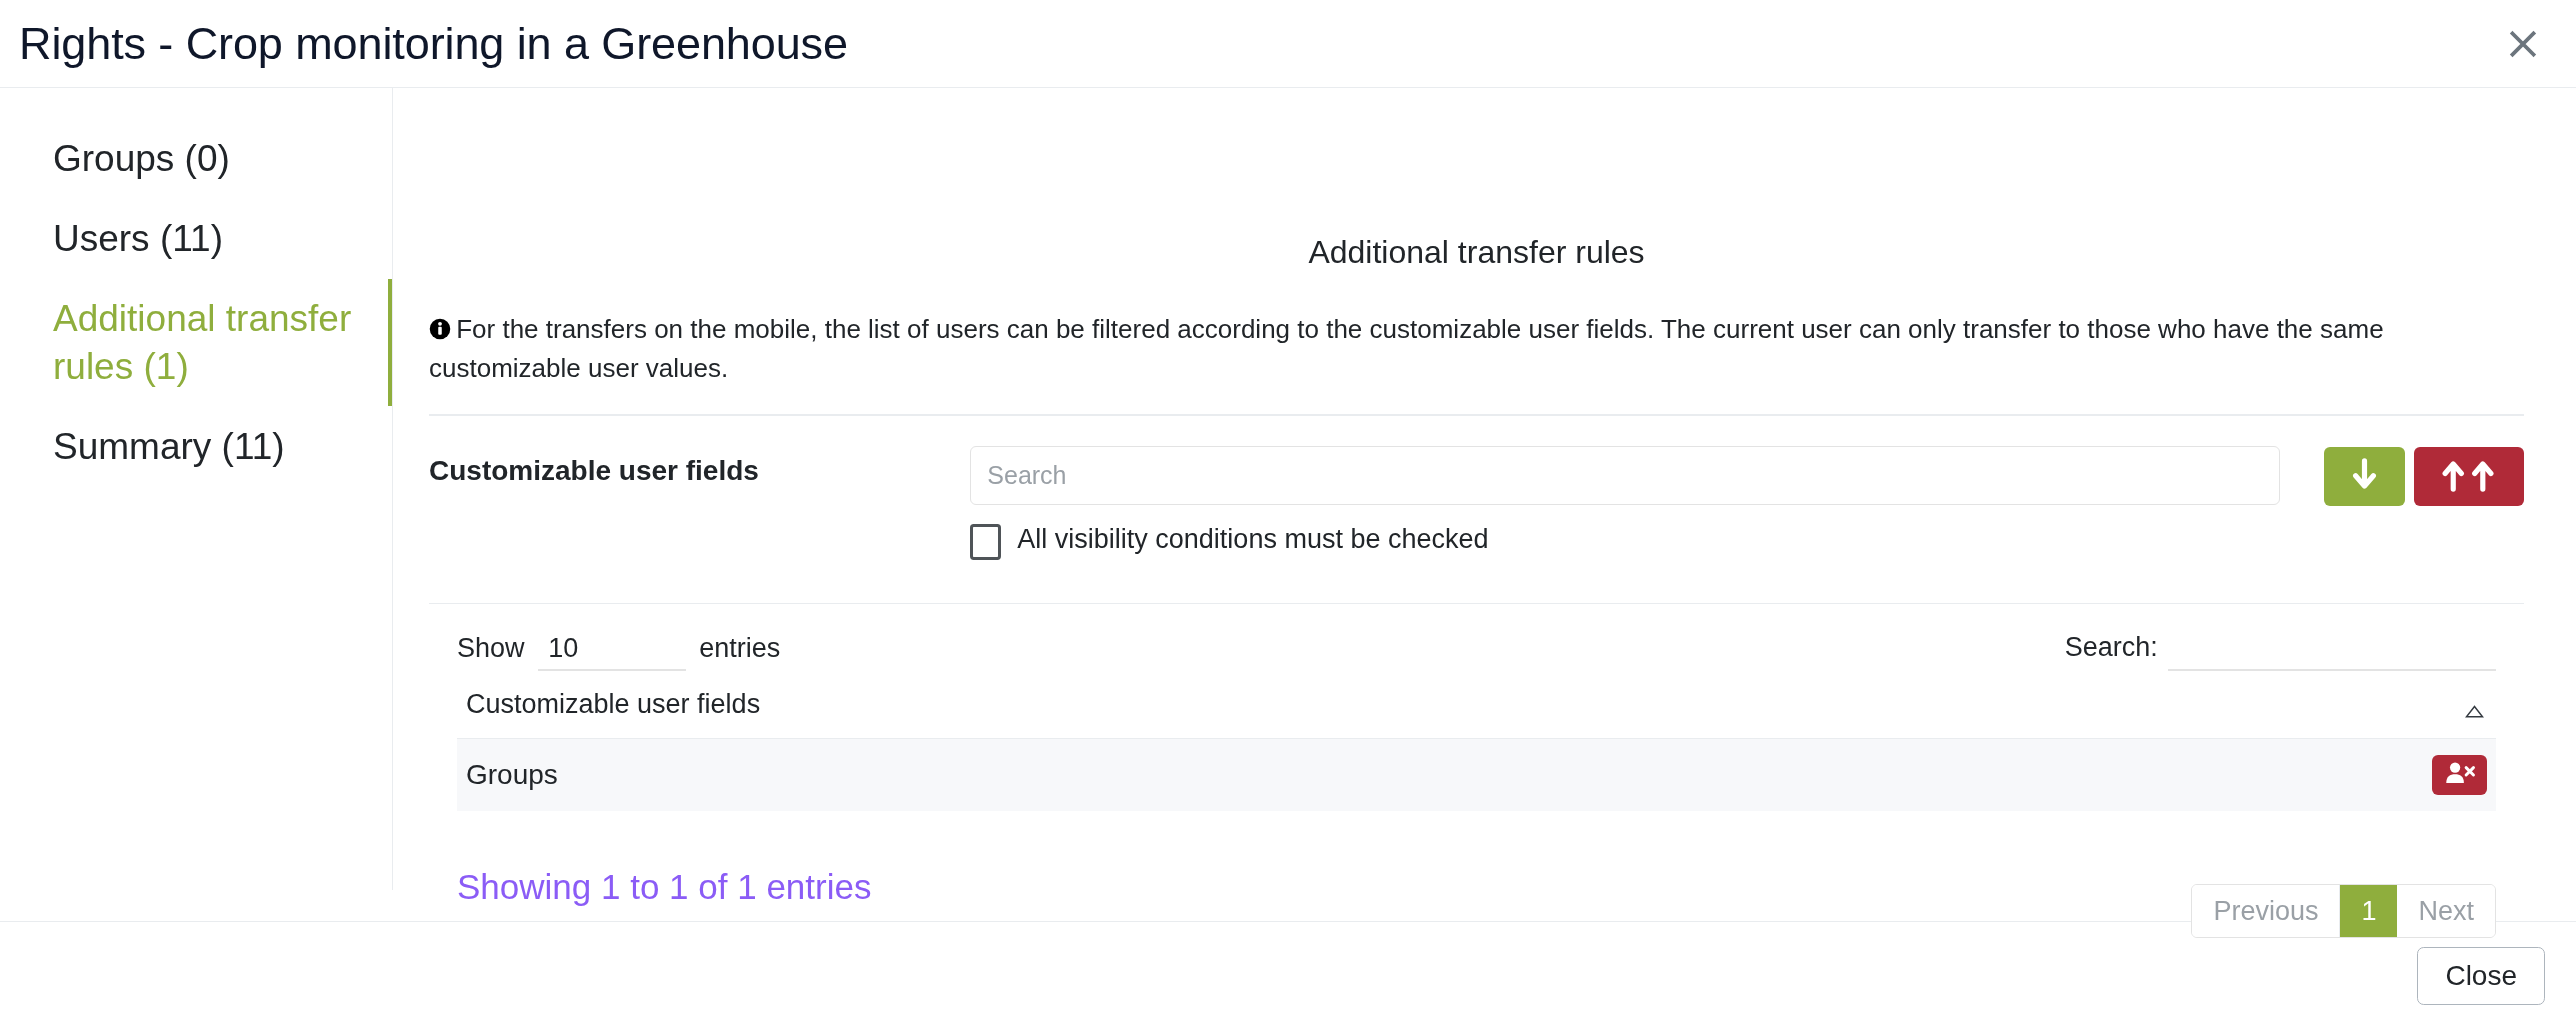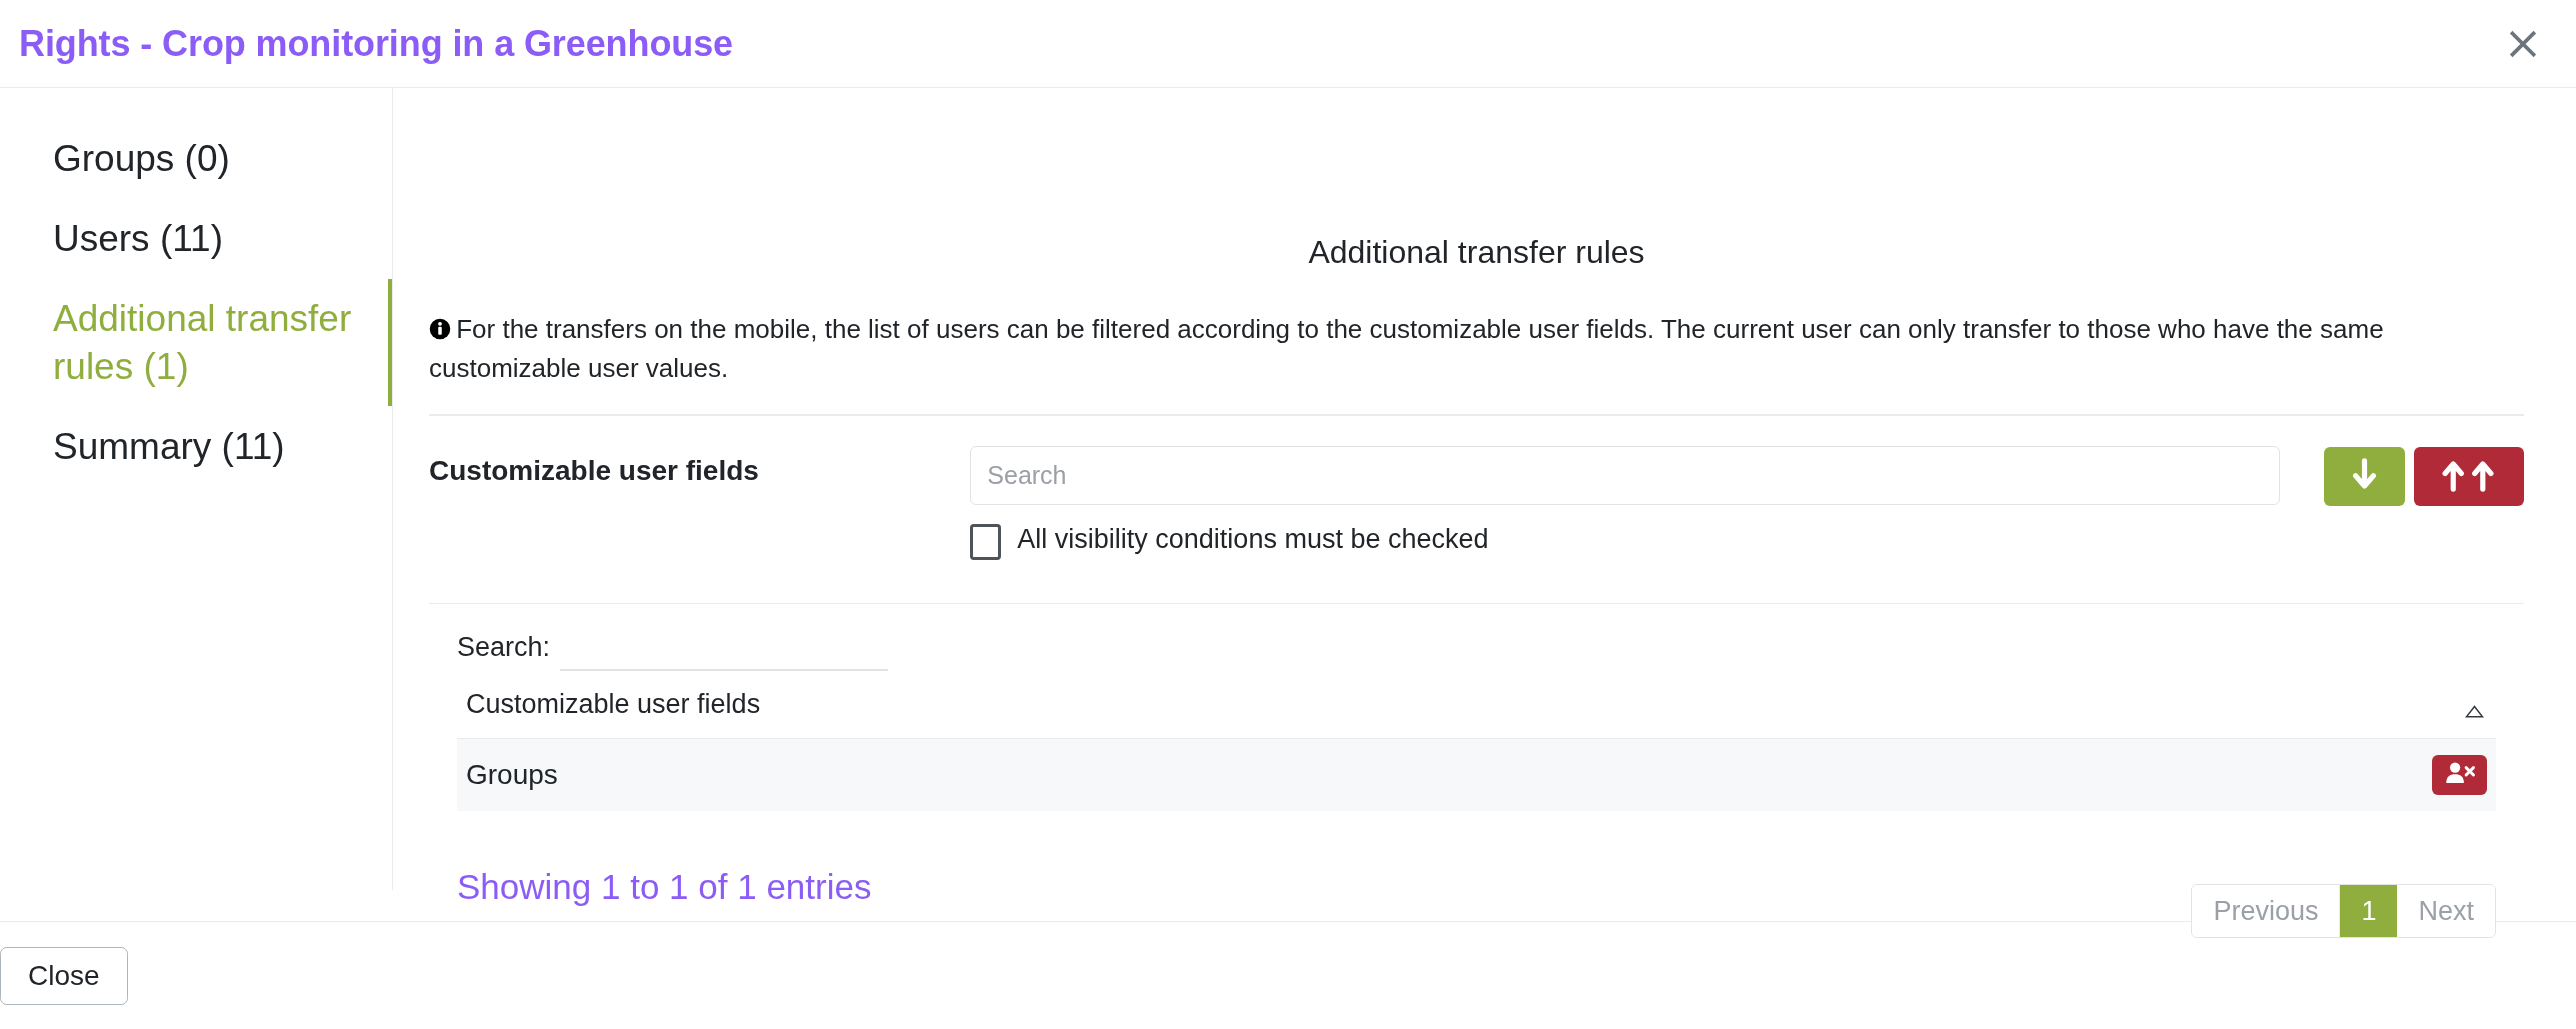--- a/index.html
+++ b/index.html
@@ -29,23 +29,23 @@
     height: 88px;
     flex: 0 0 88px;
     border-bottom: 1.5px solid #e9ecef;
     display: flex;
     align-items: center;
     justify-content: space-between;
     padding: 0 31px 0 19px;
     box-sizing: border-box;
   }
   .modal-title {
-    font-size: 36px;
-    font-weight: 700;
-    color: #8b5cf6;
+    font-size: 45px;
+    font-weight: 400;
+    color: #0f172a;
     letter-spacing: -0.1px;
     white-space: nowrap;
   }
   .close-x {
     width: 44px;
     height: 44px;
     display: flex;
     align-items: center;
     justify-content: center;
     cursor: pointer;
@@ -332,20 +332,21 @@
     border-right: none;
   }
 
   
   .modal-footer {
     flex: 0 0 109px;
     height: 109px;
     border-top: 1.5px solid #e9ecef;
     display: flex;
     align-items: center;
+    justify-content: flex-end;
     padding-right: 31px;
     box-sizing: border-box;
   }
   .btn-close {
     font-size: 28px;
     font-family: "Liberation Sans", sans-serif;
     color: #212529;
     background: #fff;
     border: 1.5px solid #adb5bd;
     border-radius: 6.7px;
@@ -427,20 +428,30 @@
               </svg>
             </span>
           </button>
         </div>
       </div>
 
       <div class="table-wrap">
         <div class="table-sep"></div>
 
         <div class="table-controls">
+          <div class="len-ctrl">
+            <span>Show</span>
+            <select class="len-select">
+              <option>10</option>
+              <option>25</option>
+              <option>50</option>
+              <option>100</option>
+            </select>
+            <span>entries</span>
+          </div>
 
           <div class="tbl-search">
             <span>Search:</span>
             <input class="tbl-search-input" type="text" style="">
           </div>
         </div>
 
         <table class="dt">
           <thead>
             <tr>

